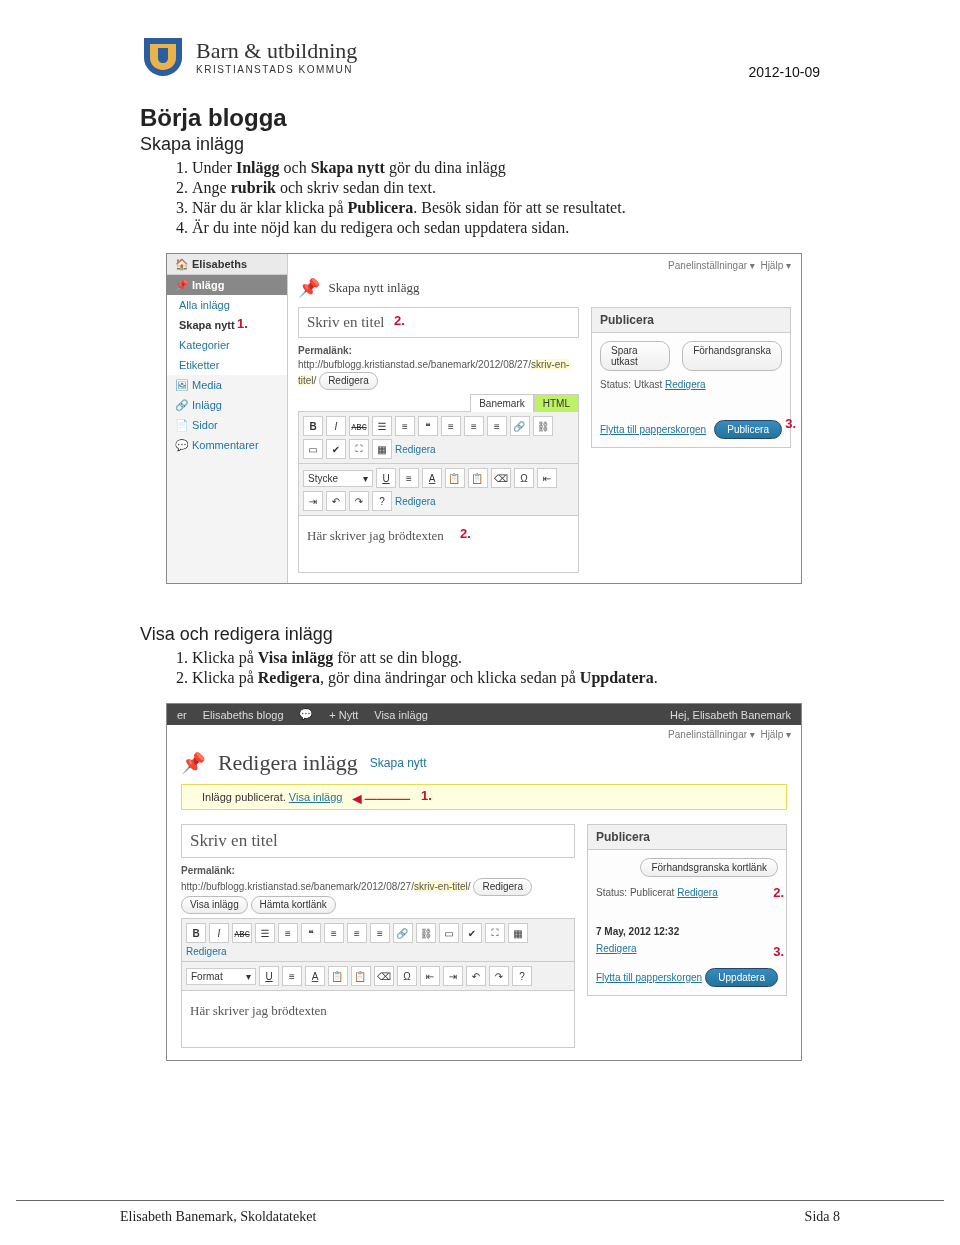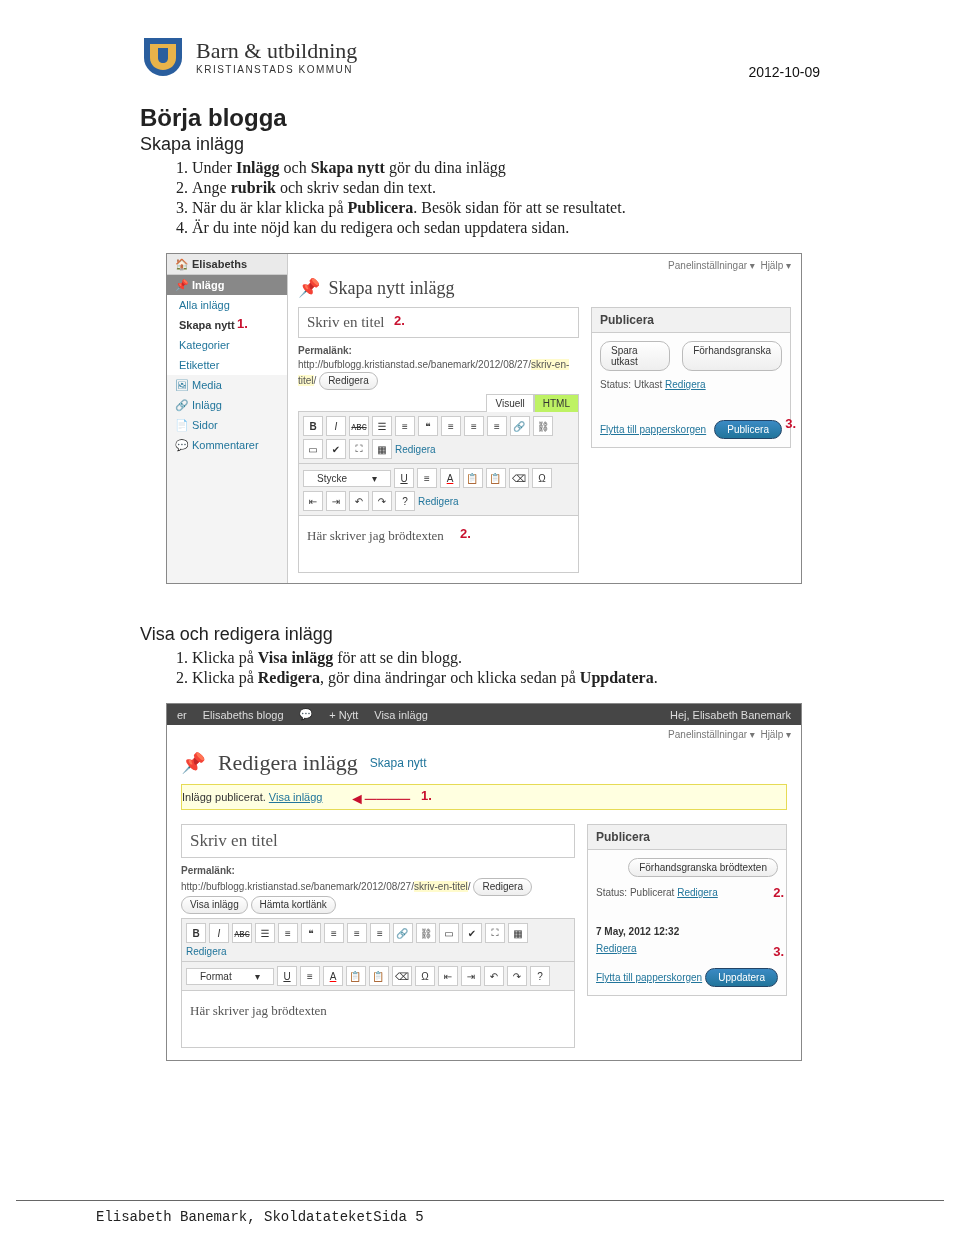--- a/index.html
+++ b/index.html
@@ -22,58 +22,58 @@
   .ss1-sidebar { width:120px; background:#f4f4f4; border-right:1px solid #ccc; }
   .sb-item { padding:4px 8px; display:flex; align-items:center; gap:5px; color:#21759b; font-size:11px; cursor:pointer; }
   .sb-item.top { background:#eaeaea; font-weight:bold; color:#333; border-bottom:1px solid #ccc; }
   .sb-item.active { background:#888; color:#fff; font-weight:bold; }
   .sb-sub { background:#fff; }
   .sb-sub .sb-item { color:#21759b; padding-left:12px; font-size:11px; position:relative; }
   .sb-sub .sb-item.bold { font-weight:bold; color:#333; }
   .ss1-main { flex:1; padding:6px 10px 10px 10px; }
   .ss1-topbar { text-align:right; font-size:10px; color:#777; padding-bottom:6px; }
   .ss1-title-row { display:flex; align-items:center; gap:8px; margin-bottom:8px; }
-  .ss1-title { font-family:Georgia,serif; font-size:18px; color:#444; }
+  .ss1-title { font-family:Georgia,serif; font-size:13px; color:#444; }
   .editor-area { display:flex; gap:12px; }
   .editor-left { flex:1; }
   .title-input { width:100%; border:1px solid #ccc; padding:6px 8px; font-family:Georgia,serif; font-size:15px; color:#555; box-sizing:border-box; position:relative; }
   .permalink { font-size:10px; color:#555; margin:6px 0 4px 0; line-height:1.4; }
   .perm-hl { background:#fffbcc; }
   .btn-light { display:inline-block; border:1px solid #bbb; border-radius:9px; padding:1px 8px; font-size:10px; background:linear-gradient(#fff,#eee); color:#333; }
   .tabs { display:flex; justify-content:flex-end; gap:0; margin-bottom:-1px; }
   .tab { border:1px solid #ccc; border-bottom:none; padding:3px 8px; font-size:10px; background:#bef264; }
   .tab.active { background:#fff; }
   .toolbar { border:1px solid #ccc; background:#f1f1f1; padding:4px; display:flex; gap:3px; align-items:center; flex-wrap:wrap; }
   .tbbtn { width:18px; height:18px; border:1px solid #ccc; background:#fff; display:flex; align-items:center; justify-content:center; font-size:10px; }
-  .dropdown { border:1px solid #ccc; background:#fff; padding:2px 13px; font-size:10px; min-width:60px; display:flex; justify-content:space-between; align-items:center; }
+  .dropdown { border:1px solid #ccc; background:#fff; padding:2px 4px; font-size:10px; min-width:60px; display:flex; justify-content:space-between; align-items:center; }
   .editor-body { border:1px solid #ccc; border-top:none; padding:12px 8px 28px 8px; font-family:Georgia,serif; font-size:13px; color:#555; }
   .editor-right { width:200px; }
   .panel { border:1px solid #ccc; margin-bottom:8px; }
   .panel-h { background:#f1f1f1; color:#444; padding:5px 8px; font-size:12px; font-weight:bold; border-bottom:1px solid #ccc; }
   .panel-b { background:#fdfdfd; padding:8px; font-size:10px; color:#555; }
   .btn-row { display:flex; justify-content:space-between; gap:12px; margin-bottom:8px; }
   .btn-gray { border:1px solid #bbb; border-radius:10px; padding:3px 10px; font-size:10px; background:linear-gradient(#fff,#eee); color:#333; display:inline-block; cursor:pointer; }
   .btn-blue { border:1px solid #246; border-radius:10px; padding:3px 12px; font-size:10px; background:linear-gradient(#3b8ac4,#21759b); color:#fff; display:inline-block; cursor:pointer; }
   .trash-link { color:#b33; font-size:10px; text-decoration:underline; }
   .panel-b .status a, .panel-b a { color:#21759b; text-decoration:underline; }
   .callout { position:absolute; color:#c8102e; font-weight:bold; font-size:13px; }
   
   .ss2-adminbar { background:#464646; color:#ccc; display:flex; justify-content:space-between; align-items:center; padding:4px 10px; font-size:11px; }
   .ss2-adminbar .left { display:flex; gap:16px; align-items:center; }
   .ss2-adminbar .item { color:#ddd; display:flex; align-items:center; gap:4px; }
   .ss2-topbar { text-align:right; font-size:10px; color:#777; padding:4px 10px; }
   .ss2-main { padding:6px 14px 12px 14px; }
   .ss2-title-row { display:flex; align-items:center; gap:12px; margin-bottom:8px; }
   .ss2-title { font-family:Georgia,serif; font-size:22px; color:#444; }
   .ss2-link { color:#21759b; font-size:12px; }
-  .msg-bar { background:#ffffe0; border:1px solid #e6db55; padding:6px 0; font-size:11px; color:#333; margin-bottom:14px; }
+  .msg-bar { background:#ffffe0; border:1px solid #e6db55; padding:6px 20px; font-size:11px; color:#333; margin-bottom:14px; }
   .msg-bar a { color:#21759b; text-decoration:underline; }
   .footer { position:absolute; bottom:20px; left:0; right:0; }
   .footer-line { border-top:1px solid #666; margin:0 16px 8px 16px; }
-  .footer-row { display:flex; padding:0 96px; font-family:Liberation Mono, monospace; font-size:14px; }
+  .footer-row { display:flex; justify-content:space-between; padding:0 120px; font-family:Liberation Serif, serif; font-size:14px; }
   .icon-tiny { width:12px; height:12px; display:inline-block; }
   .red-arrow { position:absolute; color:#c8102e; font-size:16px; font-weight:bold; }
 </style>
 </head>
 <body>
 
 <div class="page">
   <div class="content">
     <div class="header-row">
       <div class="logo-block">
@@ -148,21 +148,21 @@
               <div style="position:relative;">
                 <div class="title-input">Skriv en titel</div>
                 <span class="callout" style="left:96px;top:6px;">2.</span>
               </div>
               <div class="permalink">
                 <b>Permalänk:</b><br>
                 <span>http://bufblogg.kristianstad.se/banemark/2012/08/27/</span><span class="perm-hl">skriv-en-titel</span>/
                 <span class="btn-light">Redigera</span>
               </div>
               <div class="tabs">
-                <div class="tab active">Visuell</div>
+                <div class="tab active">Banemark</div>
                 <div class="tab">HTML</div>
               </div>
               <div class="toolbar">
                 <div class="tbbtn">
                     <b>B</b>
                   </div>
                 <div class="tbbtn">
                     <i>I</i>
                   </div>
                 <div class="tbbtn">
@@ -321,21 +321,21 @@
               <div class="tbbtn">↷</div>
               <div class="tbbtn">?</div>
             </div>
             <div class="editor-body">Här skriver jag brödtexten</div>
           </div>
           <div class="editor-right">
             <div class="panel">
               <div class="panel-h">Publicera</div>
               <div class="panel-b">
                 <div style="text-align:right;margin-bottom:10px;">
-                  <span class="btn-gray">Förhandsgranska brödtexten</span>
+                  <span class="btn-gray">Förhandsgranska kortlänk</span>
                 </div>
                 <div class="status" style="margin-bottom:28px;position:relative;">
                   <span>Status:</span> <span>Publicerat</span> <a>Redigera</a>
                   <span class="callout" style="right:-6px;top:-2px;">2.</span>
                 </div>
                 <div style="margin-bottom:6px;color:#333;"><b>7 May, 2012 12:32</b></div>
                 <div style="margin-bottom:14px;"><a>Redigera</a></div>
                 <div style="display:flex;justify-content:space-between;align-items:center;position:relative;">
                   <a class="trash-link">Flytta till papperskorgen</a>
                   <span class="btn-blue">Uppdatera</span>
@@ -346,16 +346,16 @@
           </div>
         </div>
       </div>
     </div>
   </div>
 
   <div class="footer">
     <div class="footer-line"></div>
     <div class="footer-row">
       <span>Elisabeth Banemark, Skoldatateket</span>
-      <span>Sida 5</span>
+      <span>Sida 8</span>
     </div>
   </div>
 </div>
 
 </body></html>

